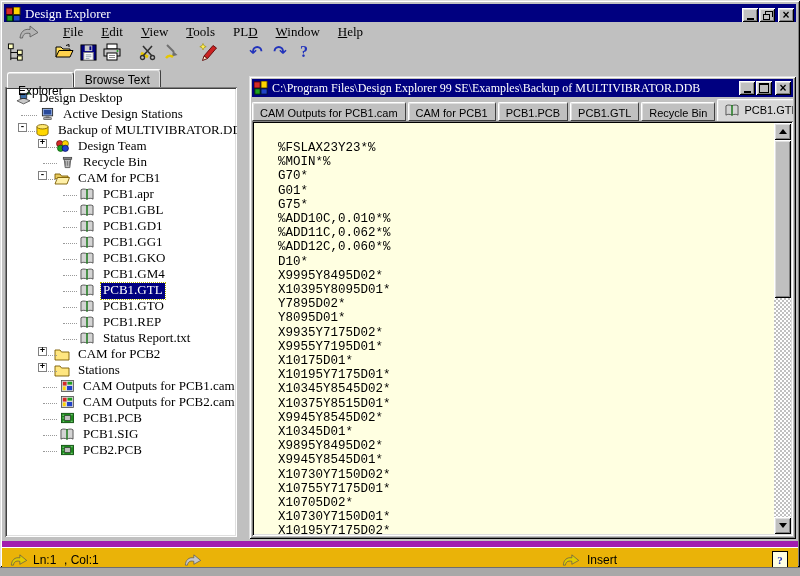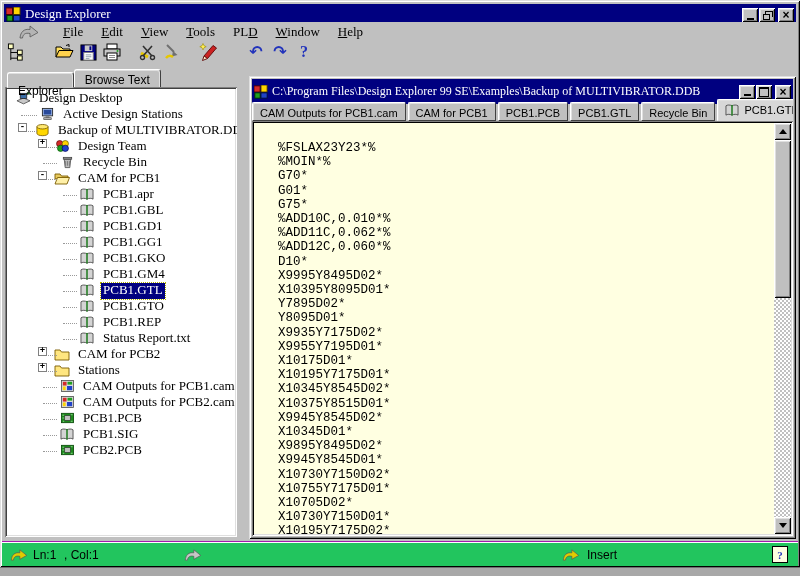--- a/index.html
+++ b/index.html
@@ -56,21 +56,21 @@
   .exp{position:relative;width:9px;height:9px;box-sizing:border-box;border:1px solid #808080;background:#fff;
        margin-left:-21px;margin-right:7px;flex:none;display:flex;align-items:center;justify-content:center}
   .exp:after{font:bold 9px "Liberation Mono",monospace;line-height:7px}
   .exp.minus:after{content:"-"}
   .exp.plus:after{content:"+"}
   .ticon{width:16px;height:14px;margin-right:6px;flex:none;display:flex;align-items:center;justify-content:center}
   .tlabel{padding:0 2px;line-height:14px}
   .tlabel.sel{background:#000080;color:#fff;outline:1px dotted #b0b000}
   
   .childwin{position:absolute;left:249px;top:76px;width:547px;height:463px}
-  .ctitle{position:absolute;left:3px;top:3px;right:3px;height:25px;background:#000080;color:#fff;
+  .ctitle{position:absolute;left:3px;top:3px;right:3px;height:18px;background:#000080;color:#fff;
           display:flex;align-items:center;padding:0 2px}
   .ctitle .ttext{font:12px "Liberation Serif",serif;margin-left:4px;flex:1;white-space:nowrap;overflow:hidden}
   .ctabs{position:absolute;left:3px;top:22px;right:3px;height:23px;display:flex;align-items:flex-end;overflow:hidden}
   .dtab{font:11px "Liberation Sans",sans-serif;background:#c0c0c0;height:19px;box-sizing:border-box;
         padding:4px 7px 0;margin-right:2px;white-space:nowrap;
         border:1px solid;border-color:#fff #404040 #404040 #fff;border-radius:2px 2px 0 0;
         box-shadow:inset 1px 1px 0 #dfdfdf}
   .dtab.active{height:22px;background:#d7d7d7;border-bottom-color:#d7d7d7;display:flex;align-items:center;gap:4px;
         padding:0 6px;flex:none}
   .tri-u{width:0;height:0;border:4px solid transparent;border-bottom:5px solid #000;border-top:none}
@@ -83,22 +83,22 @@
   
   .vscroll{position:absolute;top:2px;right:2px;bottom:2px;width:17px;background:#c0c0c0}
   .vtrack{position:absolute;left:0;right:0;top:17px;bottom:17px;background-color:#c0c0c0;
           background-image:linear-gradient(45deg,#fff 25%,transparent 25%,transparent 75%,#fff 75%),
                            linear-gradient(45deg,#fff 25%,transparent 25%,transparent 75%,#fff 75%);
           background-size:4px 4px;background-position:0 0,2px 2px}
   .vup{position:absolute;top:0;left:0;width:17px;height:17px;display:flex;align-items:center;justify-content:center}
   .vdown{position:absolute;bottom:0;left:0;width:17px;height:17px;display:flex;align-items:center;justify-content:center}
   .vthumb{position:absolute;top:17px;left:0;width:17px;height:158px}
   
-  .statusbar{position:absolute;left:2px;right:2px;top:541px;height:24px;background:#22c55e;
-             border-top:1px solid #a21caf;box-shadow:inset 0 1px 0 #fff;font:12px "Liberation Sans",sans-serif}
+  .statusbar{position:absolute;left:2px;right:2px;top:541px;height:24px;background:#eab308;
+             border-top:6px solid #a21caf;box-shadow:inset 0 1px 0 #fff;font:12px "Liberation Sans",sans-serif}
   .statusbar .sitem{position:absolute;top:6px;white-space:nowrap}
   .helpbox{position:absolute;right:10px;top:4px;width:14px;height:15px;background:#ffffe1;border:1px solid #000;
            display:flex;align-items:center;justify-content:center;font:bold 11px "Liberation Serif",serif;color:#2233bb}
   svg{display:block}
 </style>
 </head>
 <body>
 
 <svg width="0" height="0" style="position:absolute">
   <defs>

